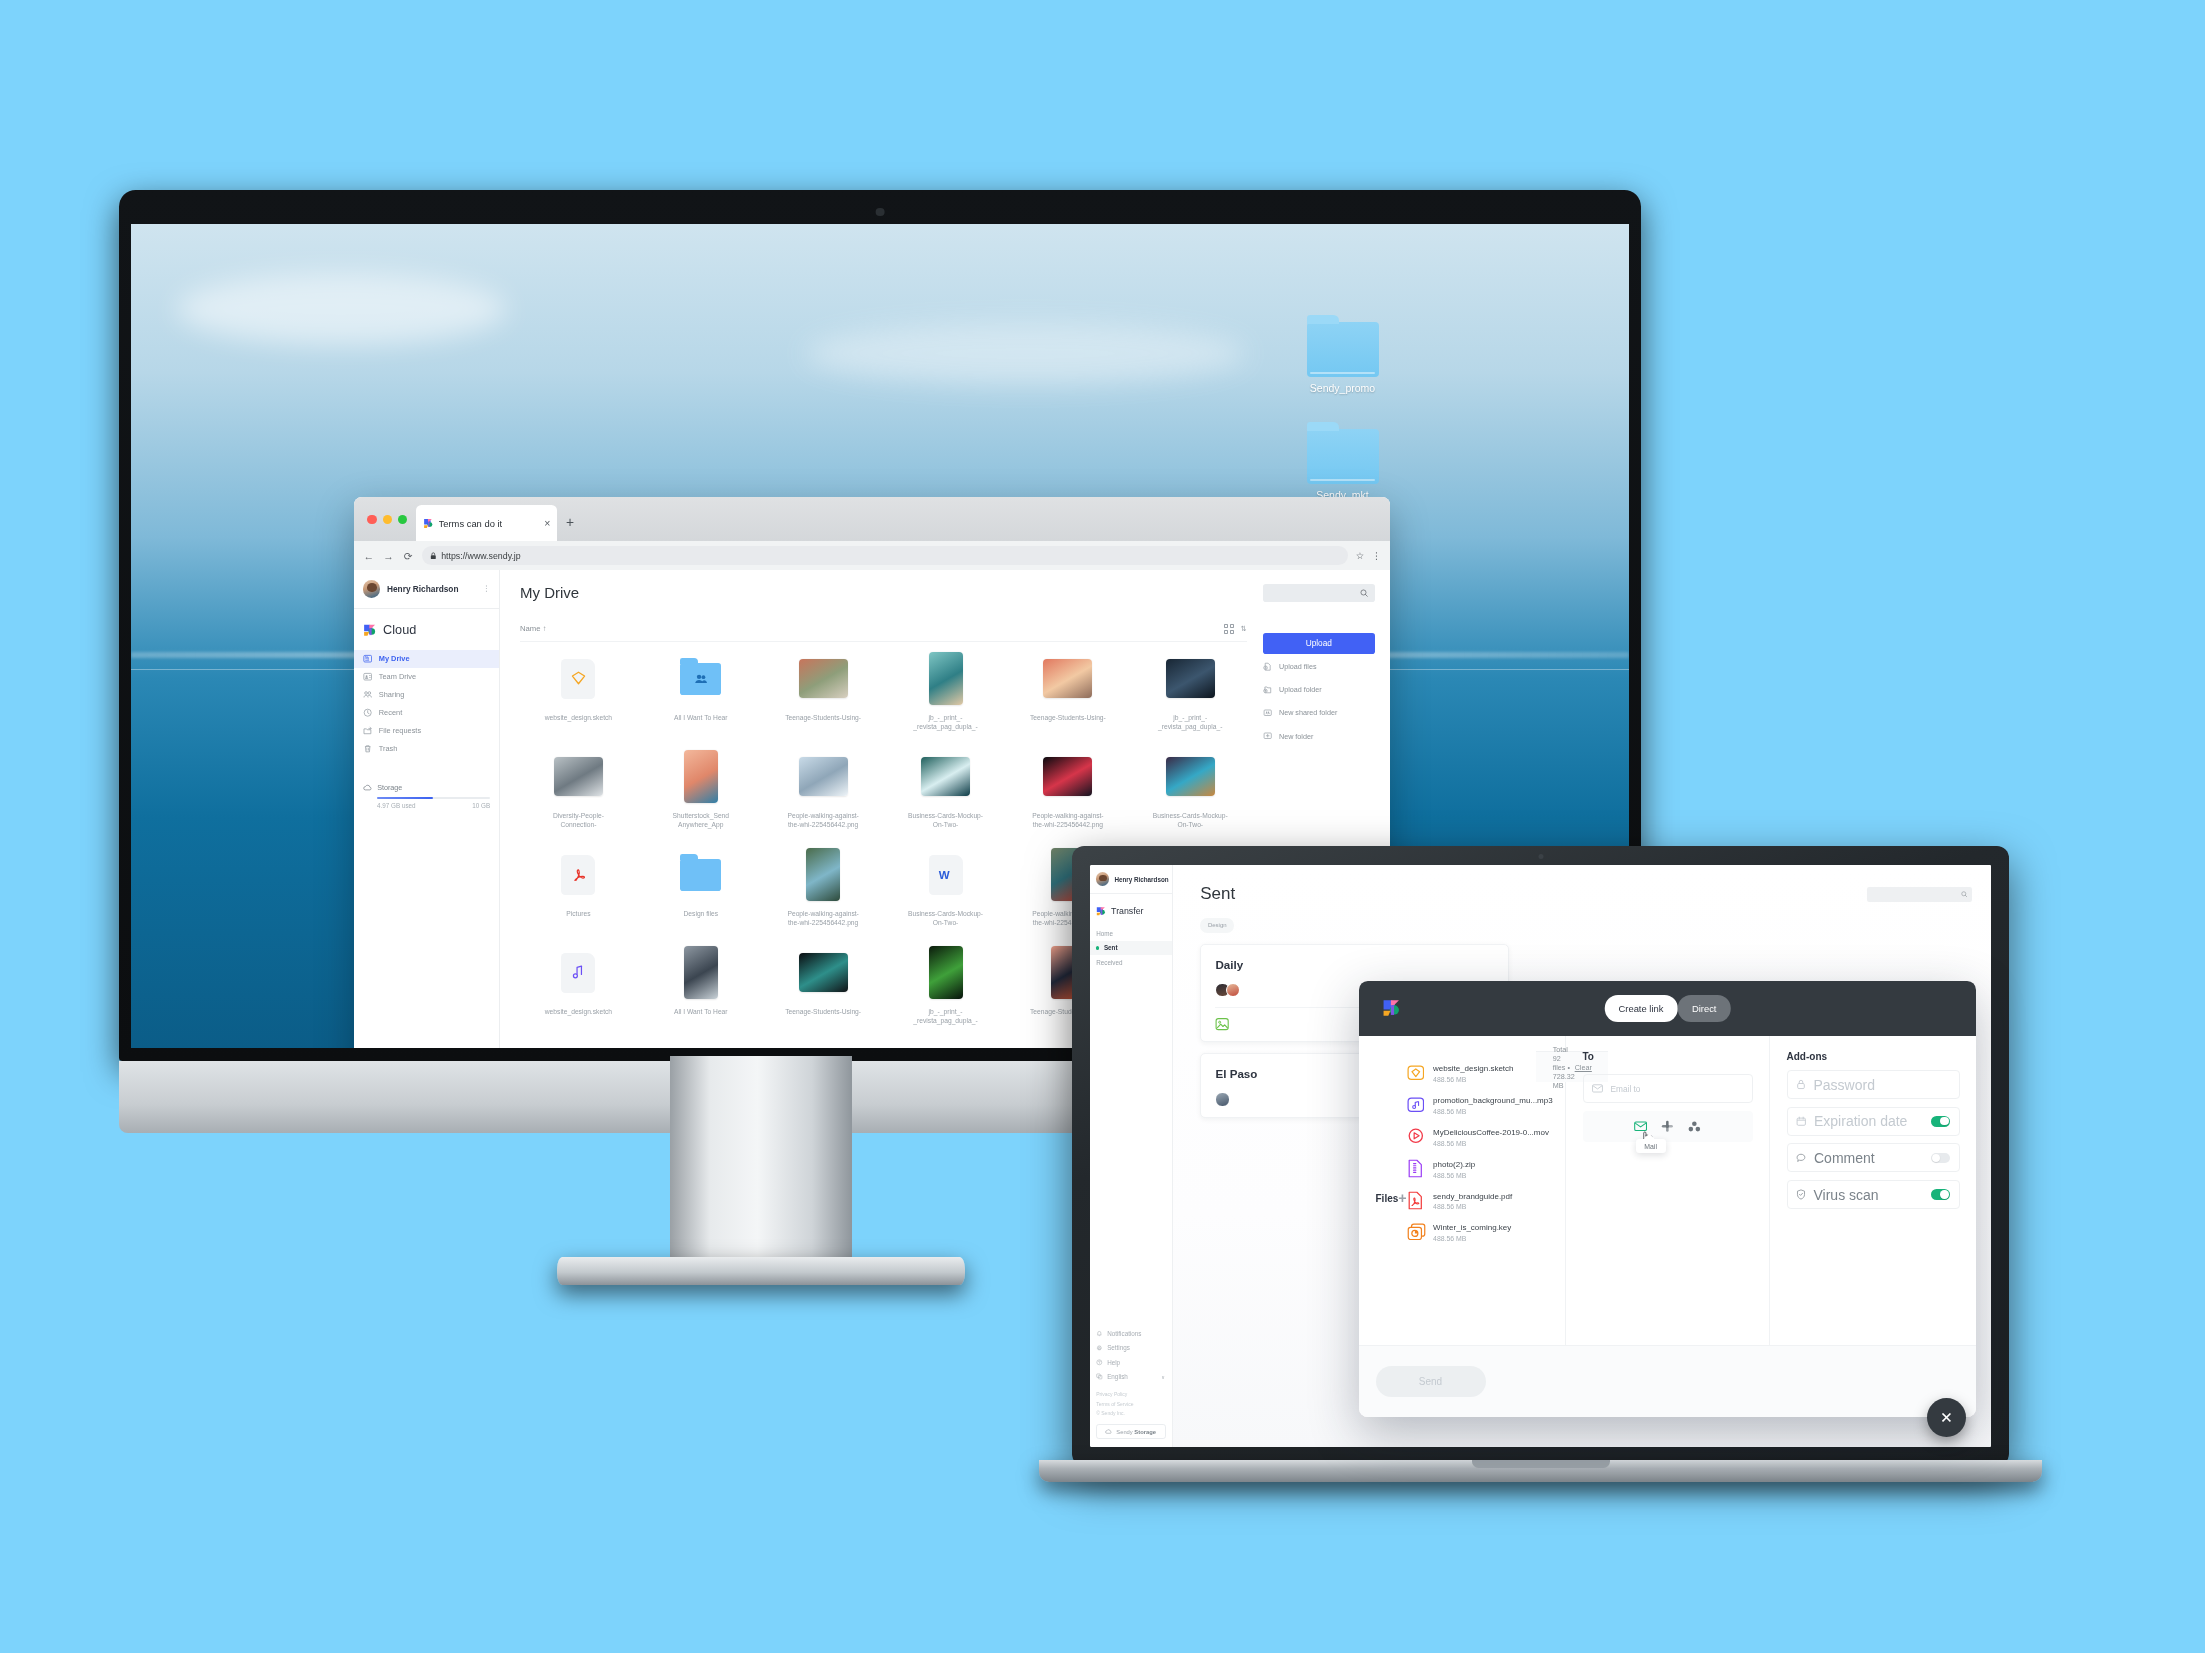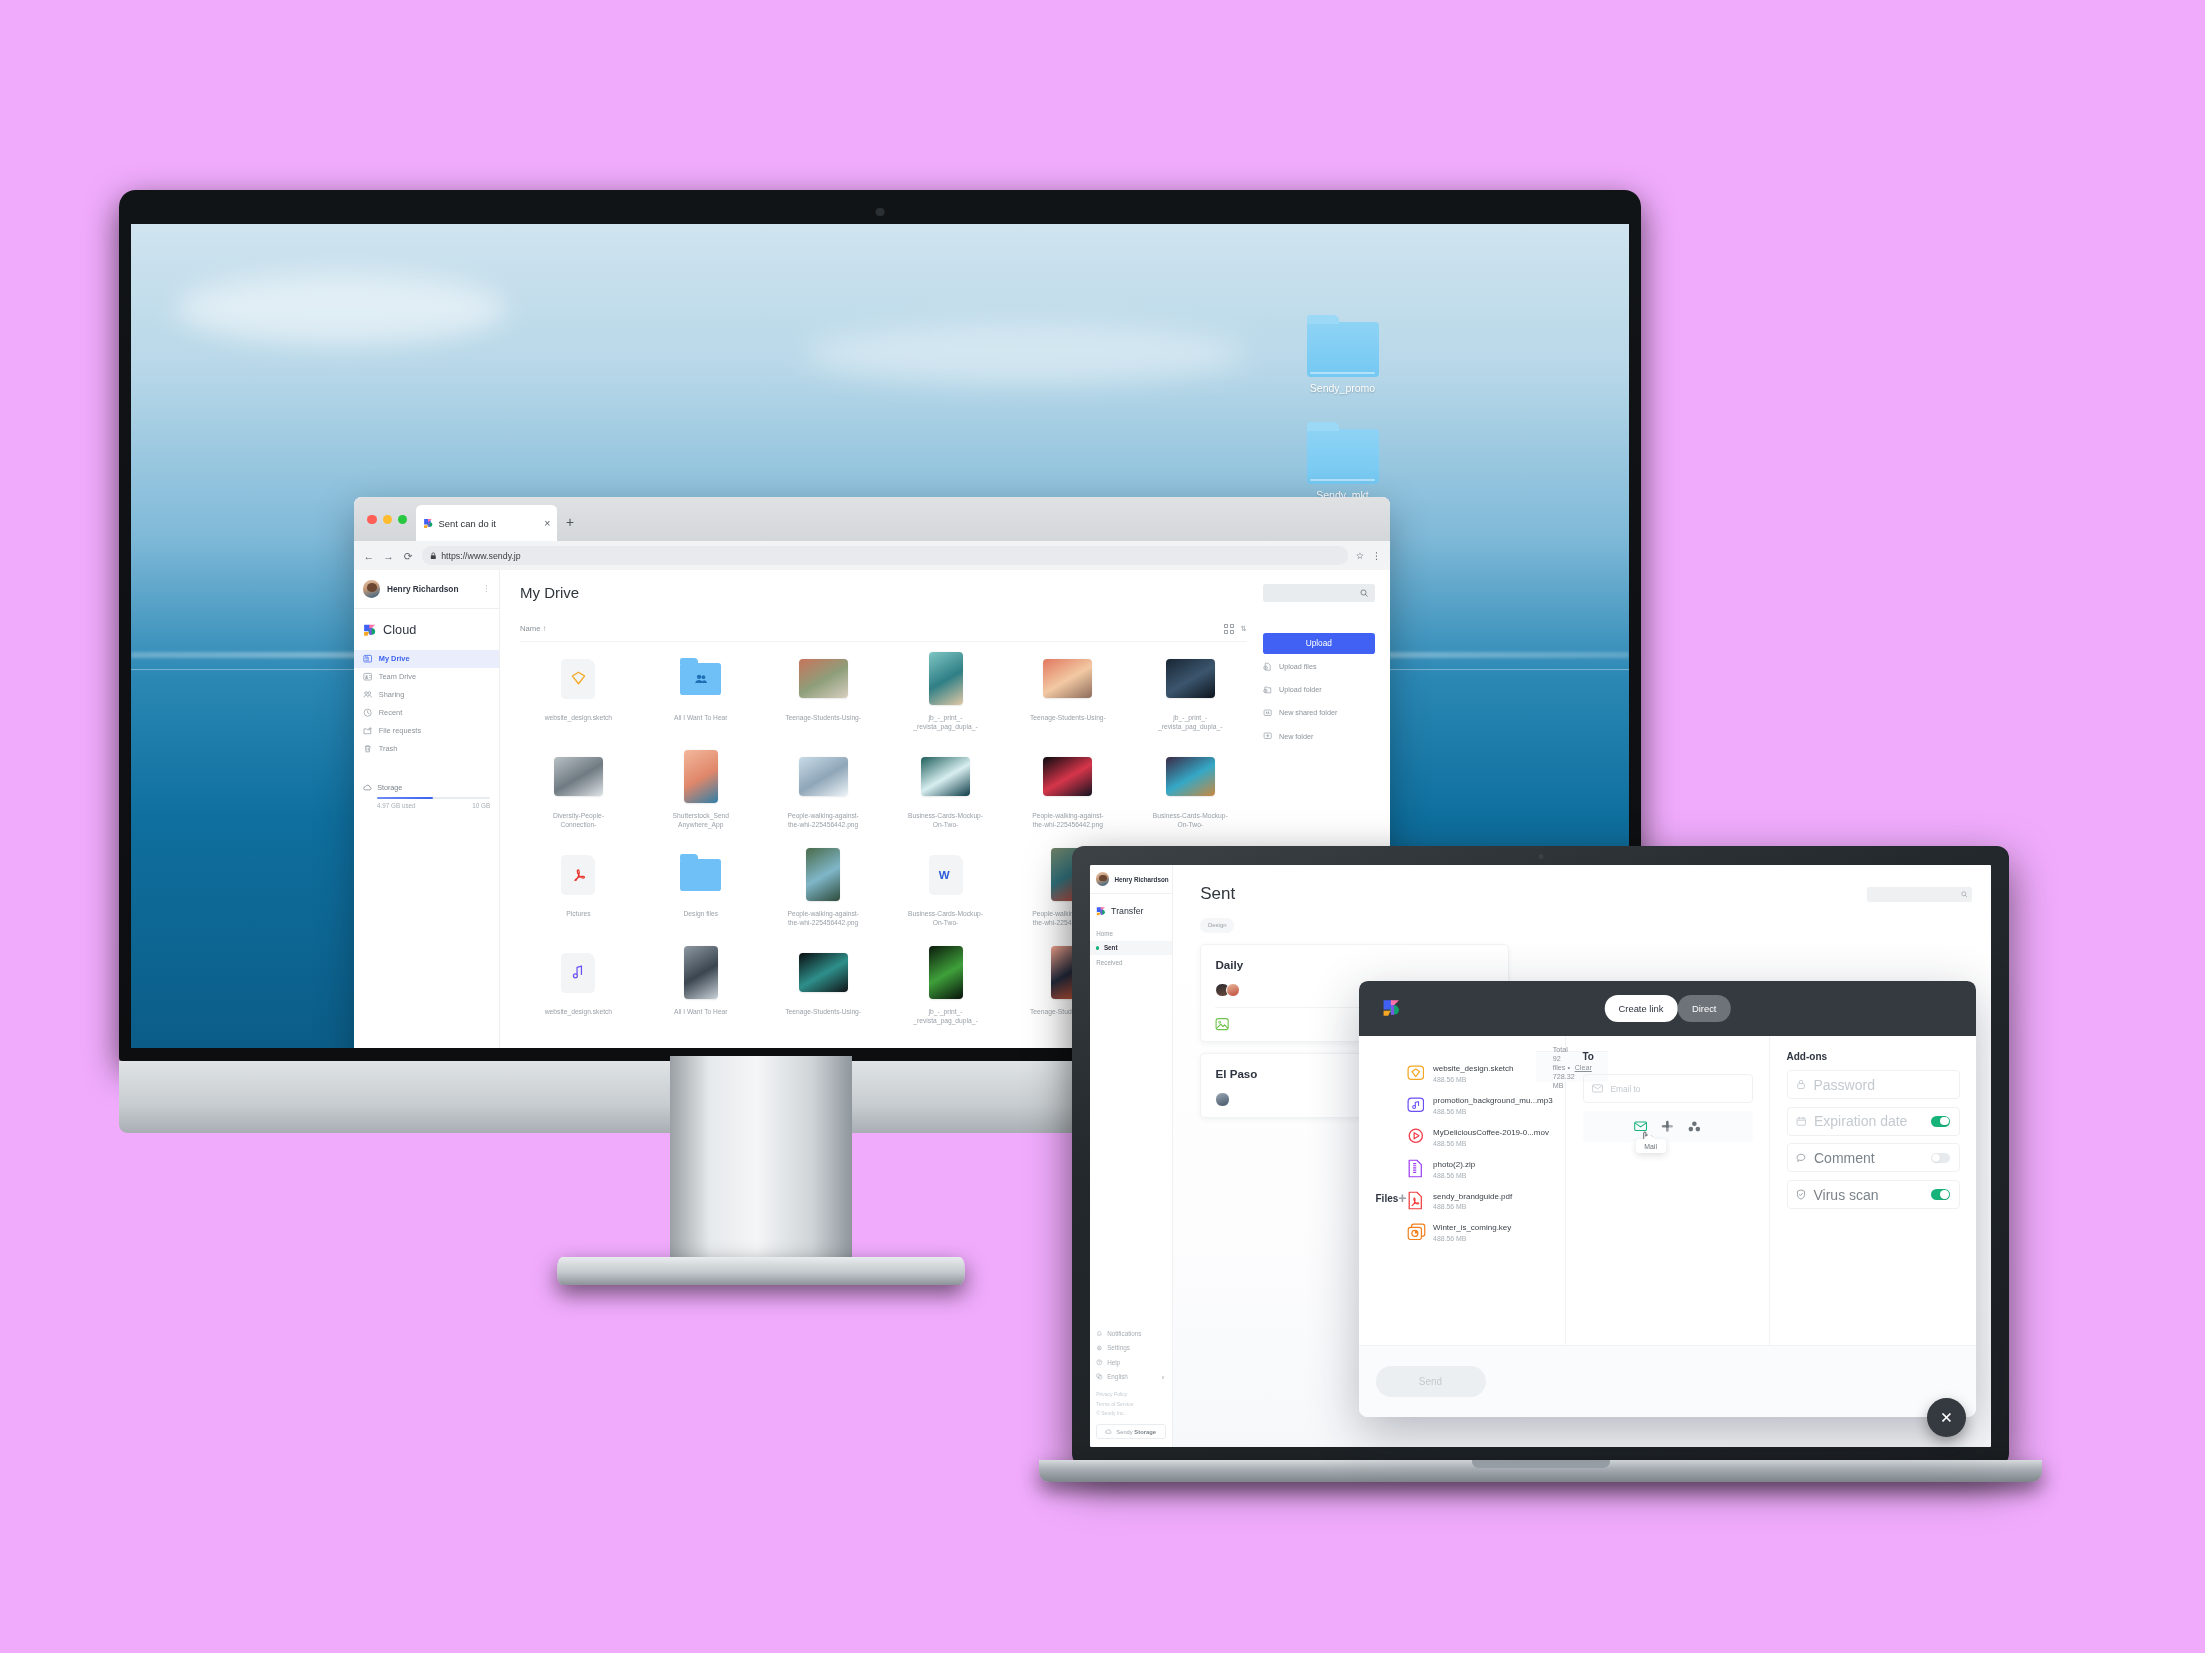--- a/index.html
+++ b/index.html
@@ -1,19 +1,19 @@
 <!DOCTYPE html>
 <html style="font-size:8.8px"><head>
 <meta charset="utf-8">
 <style>
   * { box-sizing: border-box; margin:0; padding:0; }
   html,body { width:2205px; height:1654px; background:#000; overflow:hidden;
     font-family:"Liberation Sans", sans-serif; }
 
-  #stage { position:relative; width:2205px; height:1654px; background:#f0abfc; }
+  #stage { position:relative; width:2205px; height:1654px; background:#7dd3fc; }
 
   
   #imac { position:absolute; left:119px; top:190px; width:1522px; height:871px;
     background:linear-gradient(180deg,#111417 0%,#0c0e10 100%);
     border-radius:16.5px 16.5px 3.3px 3.3px; box-shadow:0 11px 33px rgba(0,0,0,.6); }
   #imac-cam { position:absolute; left:50%; top:17.6px; transform:translateX(-50%);
     width:8.8px; height:8.8px; border-radius:50%; background:#2a2f33; }
   #imac-screen { position:absolute; left:12px; top:34px; right:12px; bottom:13.2px;
     overflow:hidden; background:linear-gradient(180deg,#cfe4ef 0%,#b7d7e8 18%,#7fb9d8 38%,#2b88b5 55%,#0f6f9e 72%,#0b5d88 100%); }
   
@@ -273,21 +273,21 @@
           <div id="btab">
             <span class="fav">
               <svg width="11" height="11" viewBox="0 0 20 20">
                 <path d="M2 2h7a5 5 0 010 10H2z" fill="#4161f5"></path>
                 <path d="M9 2h7l-5 5H9z" fill="#ff73a8"></path>
                 <circle cx="12.5" cy="12" r="4.5" fill="#0fa36b"></circle>
                 <path d="M2 13h7l-2 5H2z" fill="#f5a623"></path>
                 <path d="M9 7h3v9H9z" fill="#8b4df5" opacity=".85"></path>
               </svg>
             </span>
-            <span class="tt">Sent can do it</span>
+            <span class="tt">Terms can do it</span>
             <span class="tx">×</span>
           </div>
           <span id="bplus">+</span>
         </div>
         <div id="bbar">
           <span class="nav">←</span>
           <span class="nav">→</span>
           <span class="nav">⟳</span>
           <div id="burl">
             <span class="lock">

